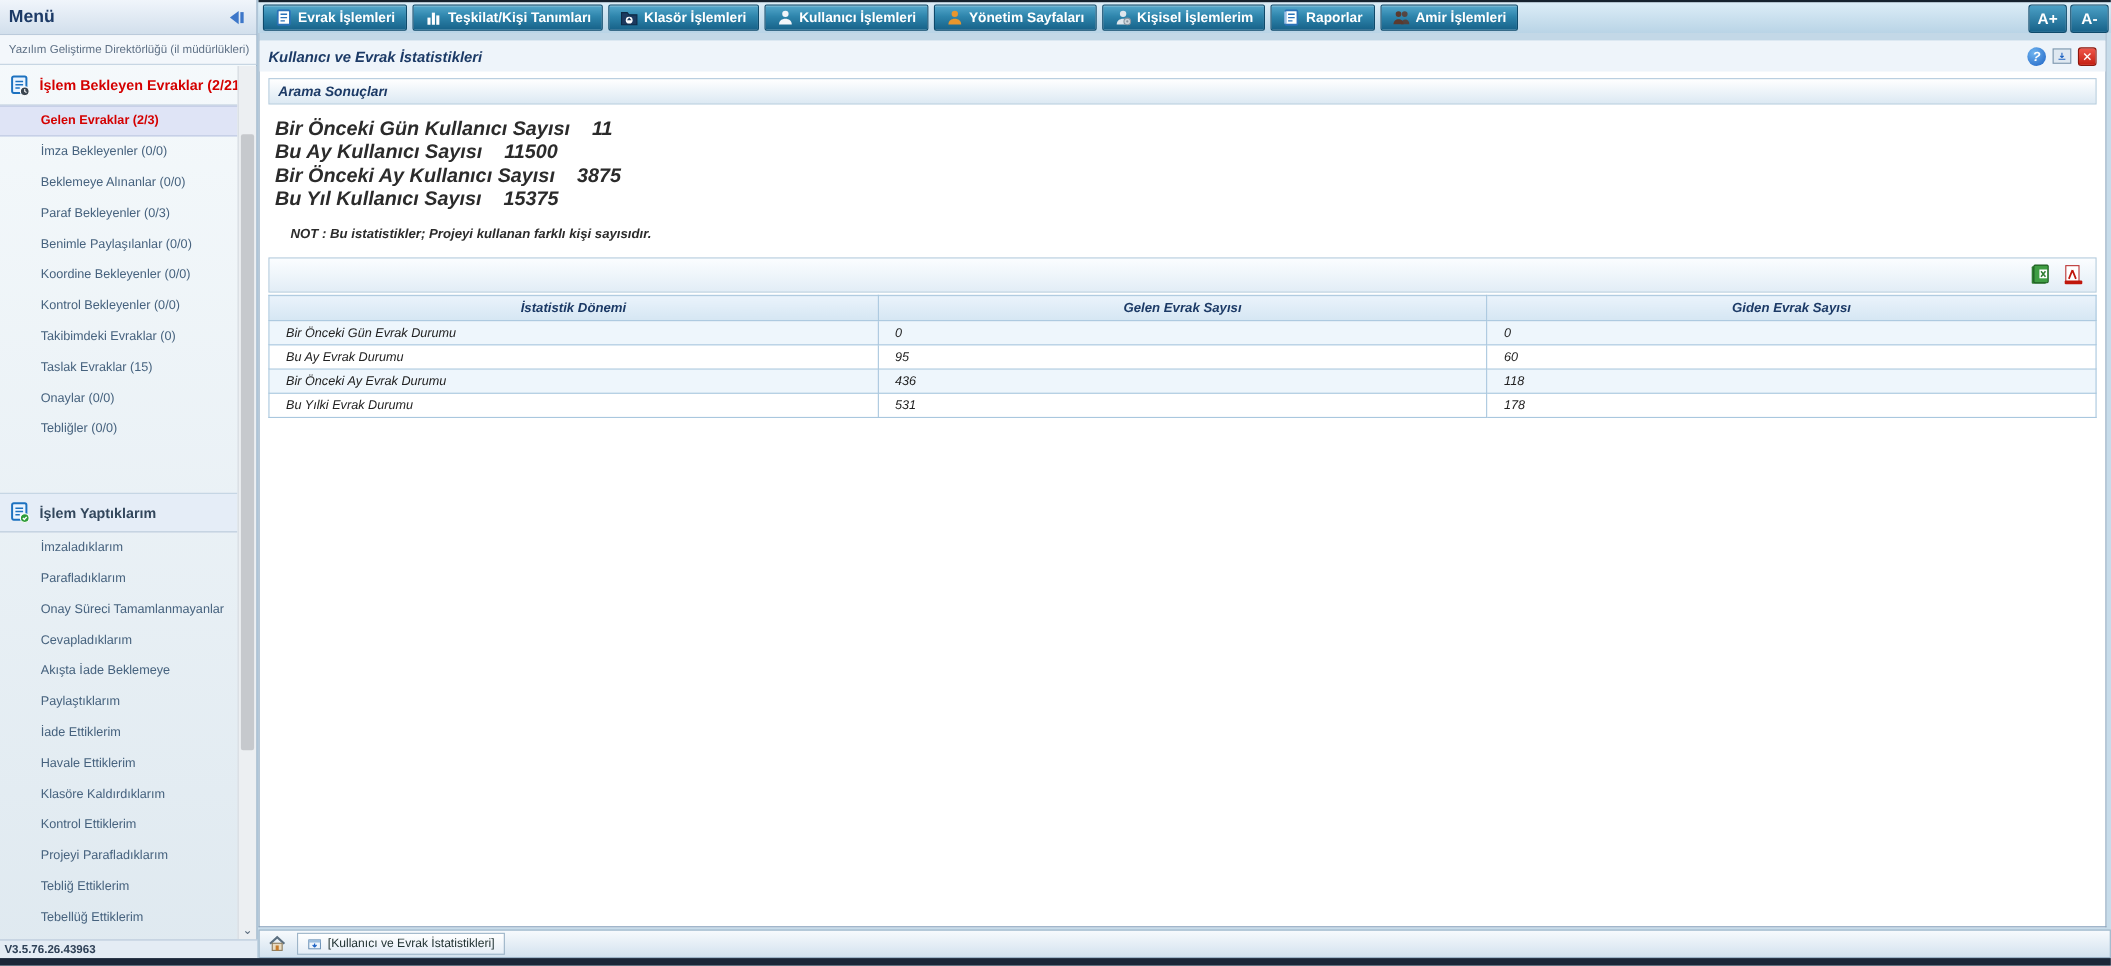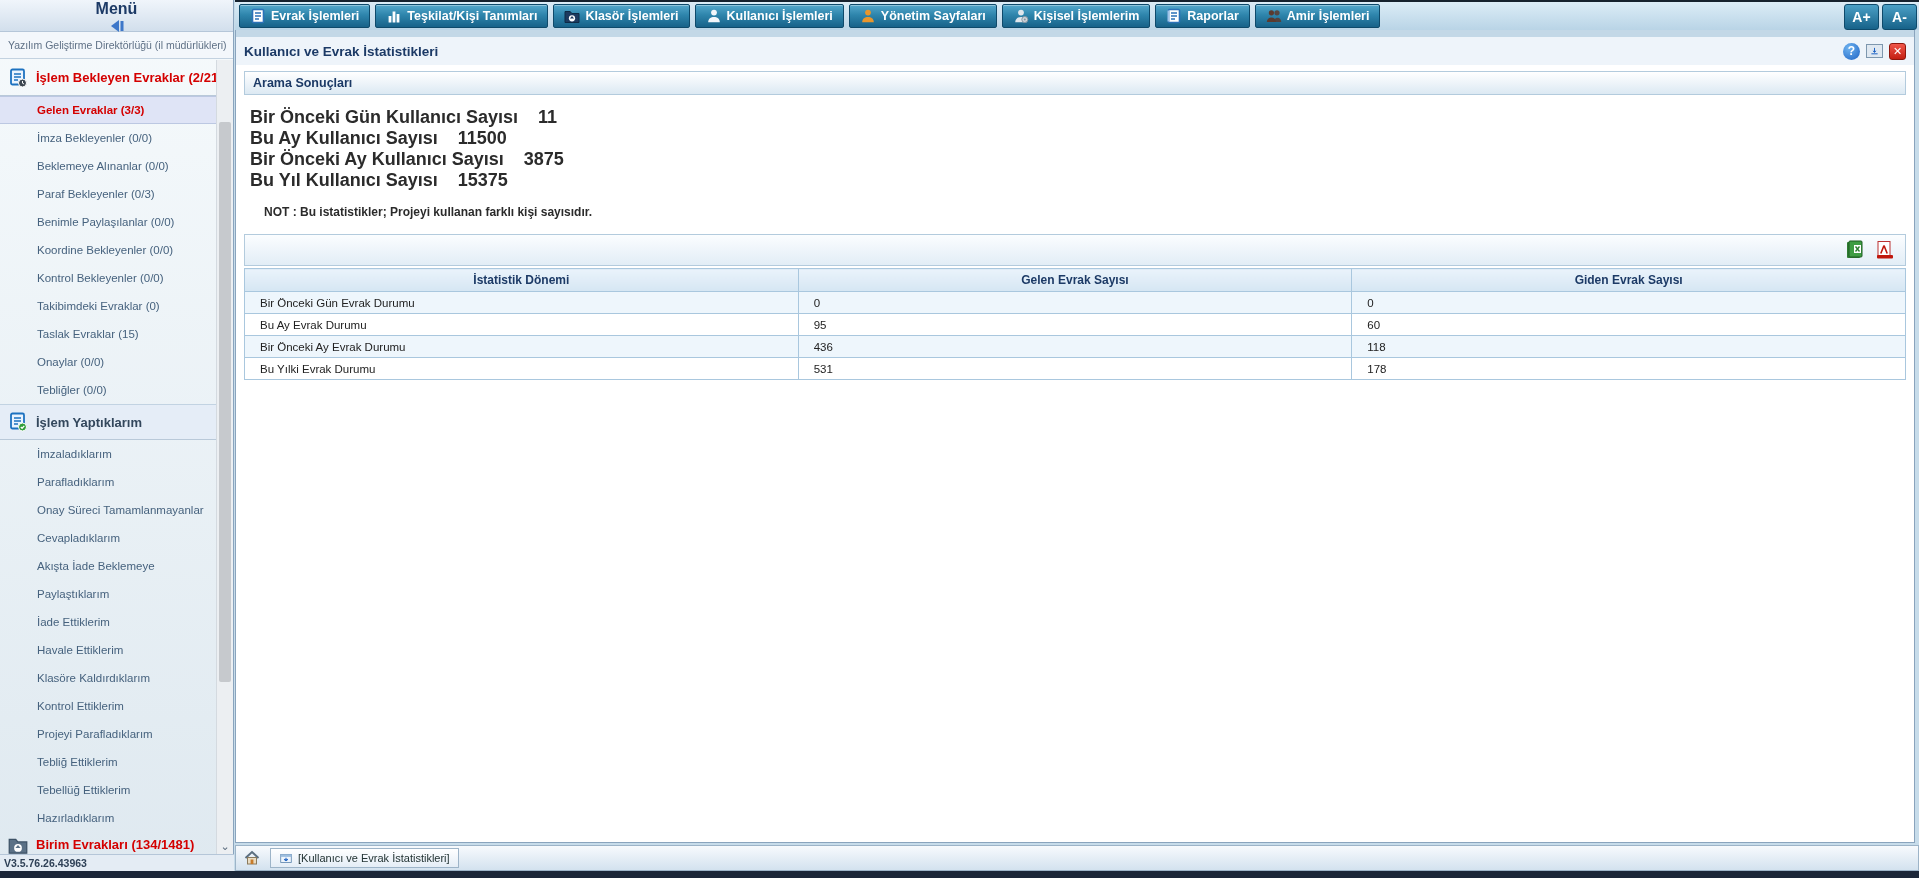--- a/index.html
+++ b/index.html
@@ -4,35 +4,35 @@
 <style>
   * { margin:0; padding:0; box-sizing:border-box; }
   html,body { width:1919px; height:878px; overflow:hidden; }
   body { font-family:"Liberation Sans","DejaVu Sans",sans-serif; background:#c7dcea; }
   #app { position:relative; width:1919px; height:878px; background:#c7dcea; }
 
   
   #sidebar { position:absolute; left:0; top:0; width:234px; height:871px;
              border-right:1px solid #8aa4bd; background:linear-gradient(180deg,#f6fafc,#dfe9f0); }
   .menu-header { height:32px; background:linear-gradient(180deg,#f0f5fb,#d2dfec);
-                 border-bottom:1px solid #b5c6d8; display:flex; align-items:center; padding:0 8px;flex-direction:column; }
+                 border-bottom:1px solid #b5c6d8; display:flex; align-items:center; padding:0 8px; }
   .menu-title { font-size:16px; font-weight:bold; color:#1c3a66; flex:1; }
   .collapse-btn { width:20px; height:16px; cursor:pointer; display:flex; align-items:center; justify-content:flex-end; }
   .org-label { height:27px; display:flex; align-items:center; padding:0 8px;
                font-size:10.5px; color:#5f7186; border-bottom:1px solid #c3d2e0;
                background:#f3f7fb; white-space:nowrap; overflow:hidden; }
   .menu-list { position:absolute; top:60px; bottom:17px; left:0; right:17px; overflow:hidden; }
   .mi { display:flex; align-items:center; height:28px; padding-left:37px;
         font-size:11.5px; color:#46627e; cursor:pointer; white-space:nowrap; }
   .mi.section { height:36px; padding-left:8px; font-size:13px; font-weight:bold; color:#33475c;
                 border-bottom:1px solid #b9c9d9; }
   .mi.section .mi-icon { margin-right:8px; }
   .mi.red { color:#d40000; font-weight:bold; }
   .mi.selected { background:#dfe4f6; border-top:1px solid #bcc8e2; border-bottom:1px solid #bcc8e2; }
-  .mi.band { background:#e5edf7; border-top:1px solid #c2d3e2; }
+  .mi.band { background:#e5edf7; border-top:1px solid #c2d3e2;margin-top:44px; }
   .mi.birim { height:26px; }
   
   .side-scroll { position:absolute; right:0; top:60px; bottom:17px; width:17px;
                  background:#eceff2; border-left:1px solid #d4dae0; }
   .side-thumb { position:absolute; left:2px; right:2px; top:62px; height:560px; background:#c6c9cd; border-radius:2px; }
   .side-arrow { position:absolute; left:0; right:0; bottom:2px; text-align:center; color:#5a6b7d; font-size:11px; line-height:11px; }
   .version-bar { position:absolute; left:0; bottom:0; width:234px; height:17px;
                  background:#e4ecf4; border-top:1px solid #b5c6d8; font-size:10.5px; font-weight:bold;
                  color:#2e4056; display:flex; align-items:center; padding-left:4px; }
 
@@ -44,21 +44,21 @@
             background:linear-gradient(180deg,#55a8cc 0%,#2e85ac 45%,#176289 100%);
             border:1px solid #0e4a6b; border-radius:2px; color:#fff; font-size:12.5px; font-weight:bold;
             cursor:pointer; white-space:nowrap; box-shadow:inset 0 1px 0 rgba(255,255,255,.35); }
   .font-btns { position:absolute; right:2px; top:2px; display:flex; gap:3px; }
   .font-btn { width:35px; height:26px; background:linear-gradient(180deg,#4ba0c6,#176289);
               border:1px solid #0e4a6b; border-radius:3px; color:#fff; font-weight:bold;
               font-size:14px; display:flex; align-items:center; justify-content:center; cursor:pointer; }
 
   
   #main { position:absolute; left:235px; top:30px; width:1680px; height:813px;
-          background:#fff; border:1px solid #8aa4bd; border-top:none; }
+          background:#fff; border:1px solid #8aa4bd; border-top:none;font-style:italic; }
   .top-band { height:7px; background:#c3d8e7; }
   .title-row { height:28px; background:#eef4fa; display:flex; align-items:center; padding:0 8px; }
   .page-title { font-size:13.5px; font-weight:bold; color:#1c3a66; flex:1; }
   .win-icons { display:flex; align-items:center; gap:6px; }
   .help-ic { width:17px; height:17px; border-radius:50%; background:radial-gradient(circle at 35% 30%,#6fb4f0,#1d62c4);
              color:#fff; font-size:12px; font-weight:bold; display:flex; align-items:center; justify-content:center; cursor:pointer; }
   .tray-ic { width:17px; height:14px; background:#dfe8f1; border:1px solid #7d97ae; display:flex; align-items:center; justify-content:center;
              font-size:10px; color:#1d62c4; cursor:pointer; }
   .close-ic { width:17px; height:17px; background:linear-gradient(180deg,#f0564a,#c41f12); border:1px solid #8d170d; border-radius:3px;
               color:#fff; font-size:11px; font-weight:bold; display:flex; align-items:center; justify-content:center; cursor:pointer; }
@@ -173,21 +173,21 @@
         <span class="mi-icon">
             <svg class="ic20" viewBox="0 0 20 20">
               <use href="#sym-doc-badge"></use>
               <circle cx="14.5" cy="15" r="4" fill="#3c4650" stroke="#fff"></circle>
               <path d="M14.5 13v2.2l1.6.8" stroke="#fff" fill="none"></path>
             </svg>
           </span>
         <span>İşlem Bekleyen Evraklar (2/21)</span>
       </div>
       <div class="mi item red selected">
-          <span>Gelen Evraklar (3/3)</span>
+          <span>Gelen Evraklar (2/3)</span>
         </div>
       <div class="mi item">
           <span>İmza Bekleyenler (0/0)</span>
         </div>
       <div class="mi item">
           <span>Beklemeye Alınanlar (0/0)</span>
         </div>
       <div class="mi item">
           <span>Paraf Bekleyenler (0/3)</span>
         </div>

